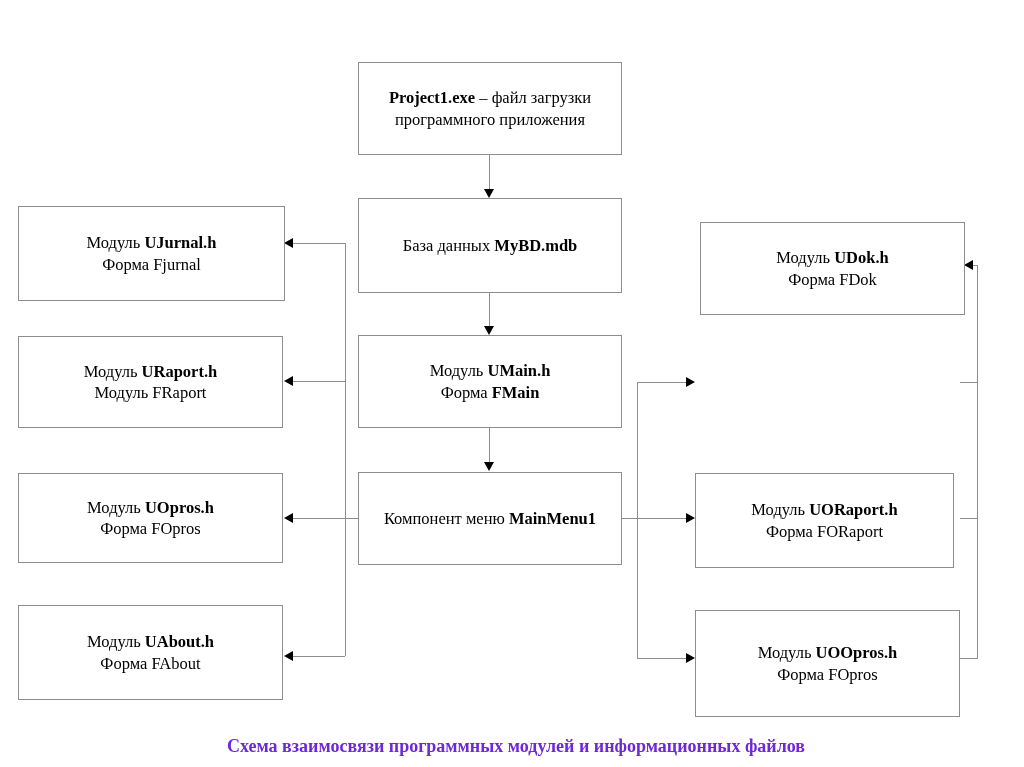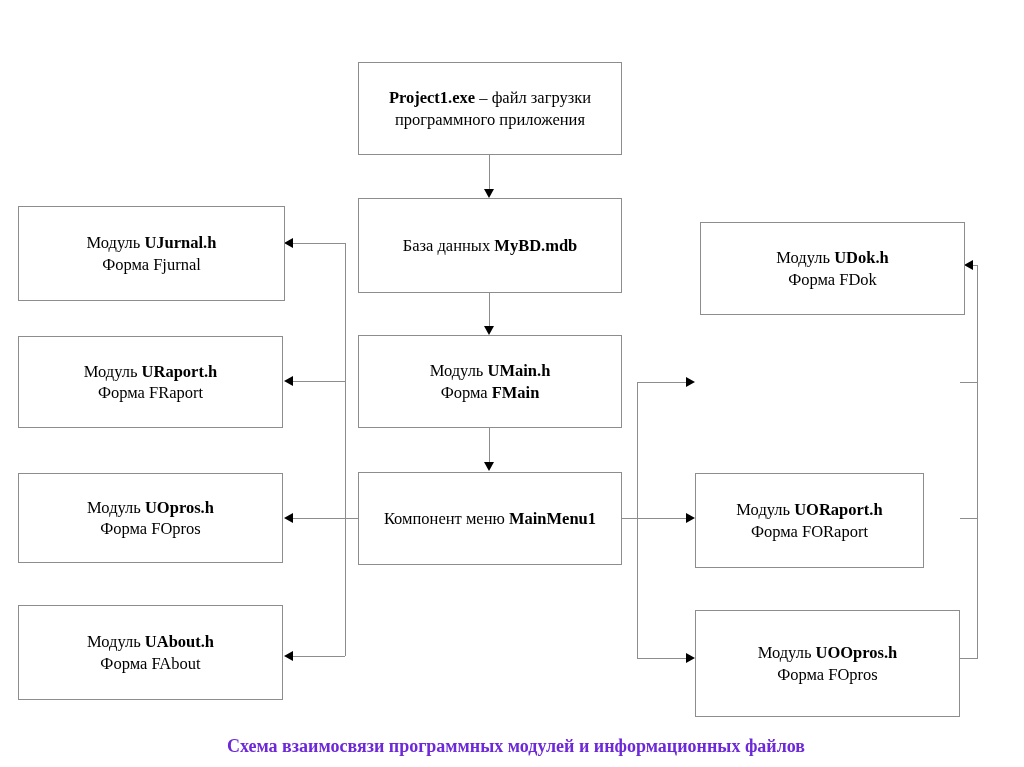--- a/index.html
+++ b/index.html
@@ -148,40 +148,40 @@
     <span class="line1"><span>Компонент меню </span><b class="b">MainMenu1</b></span>
   </div>
 
   <div class="node" style="left:18px; top:198px; width:267px; height:95px;margin-top:8px;">
     <span class="line1"><span>Модуль </span><b class="b">UJurnal.h</b></span>
     <span class="line2">Форма Fjurnal</span>
   </div>
 
   <div class="node" style="left:18px; top:336px; width:265px; height:92px;">
     <span class="line1"><span>Модуль </span><b class="b">URaport.h</b></span>
-    <span class="line2">Форма FRaport</span>
+    <span class="line2">Модуль FRaport</span>
   </div>
 
   <div class="node" style="left:18px; top:473px; width:265px; height:90px;">
     <span class="line1"><span>Модуль </span><b class="b">UOpros.h</b></span>
     <span class="line2">Форма FOpros</span>
   </div>
 
   <div class="node" style="left:18px; top:605px; width:265px; height:95px;">
     <span class="line1"><span>Модуль </span><b class="b">UAbout.h</b></span>
     <span class="line2">Форма FAbout</span>
   </div>
 
   <div class="node" style="left:700px; top:222px; width:265px; height:93px;">
     <span class="line1"><span>Модуль </span><b class="b">UDok.h</b></span>
     <span class="line2">Форма FDok</span>
   </div>
 
 
-  <div class="node" style="left:695px; top:473px; width:229px; height:95px;">
+  <div class="node" style="left:695px; top:473px; width:259px; height:95px;">
     <span class="line1"><span>Модуль </span><b class="b">UORaport.h</b></span>
     <span class="line2">Форма FORaport</span>
   </div>
 
   <div class="node" style="left:695px; top:610px; width:265px; height:107px;">
     <span class="line1"><span>Модуль </span><b class="b">UOOpros.h</b></span>
     <span class="line2">Форма FOpros</span>
   </div>
 
   <div id="caption">Схема взаимосвязи программных модулей и информационных файлов</div>

